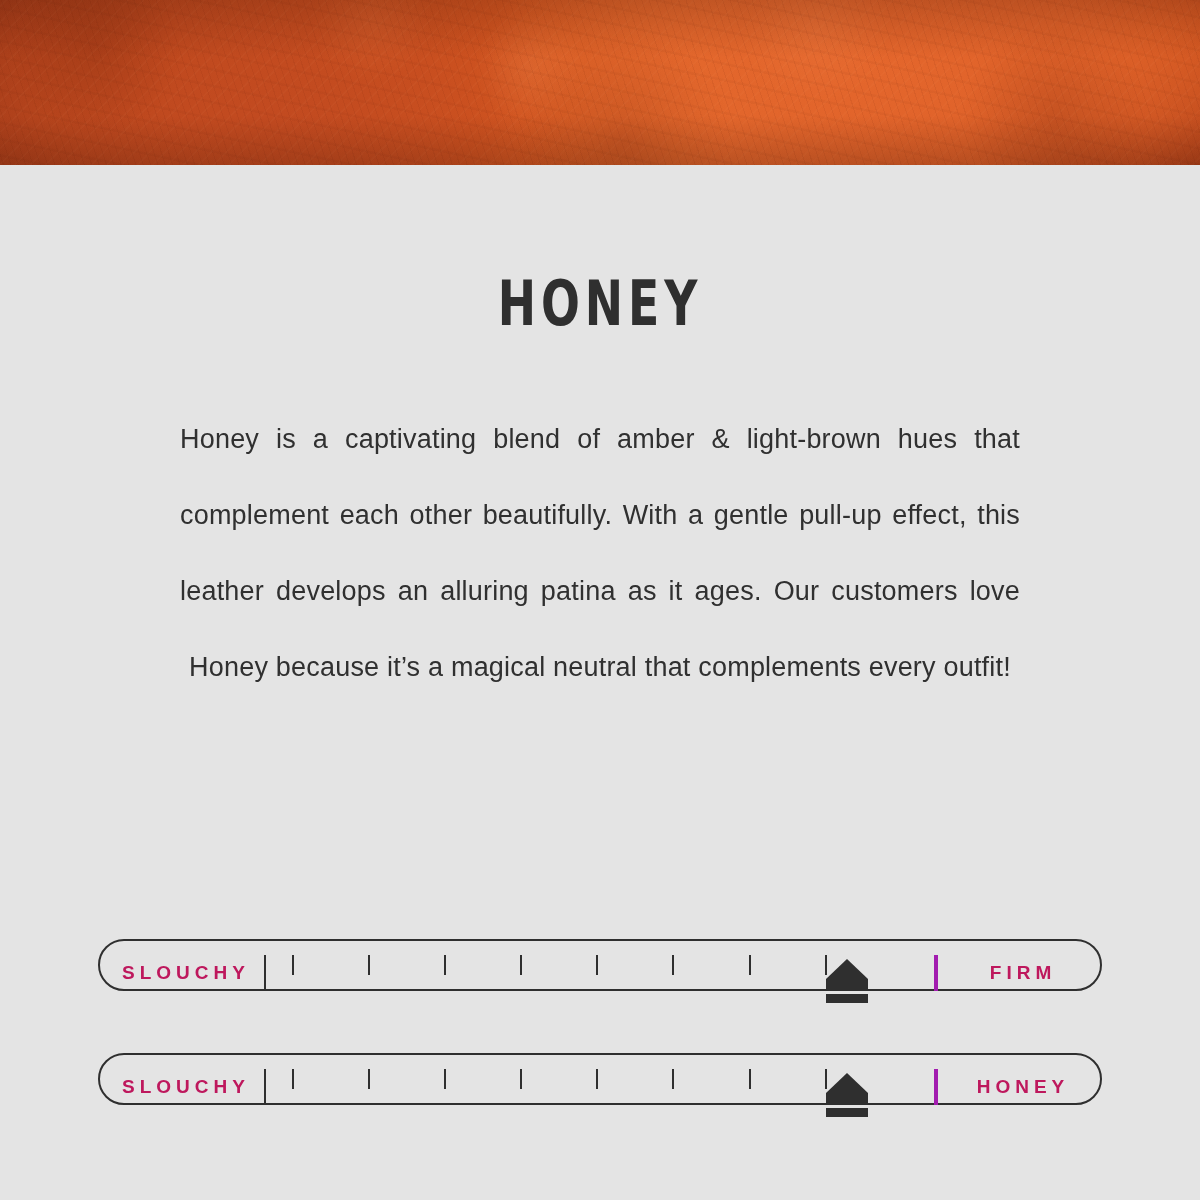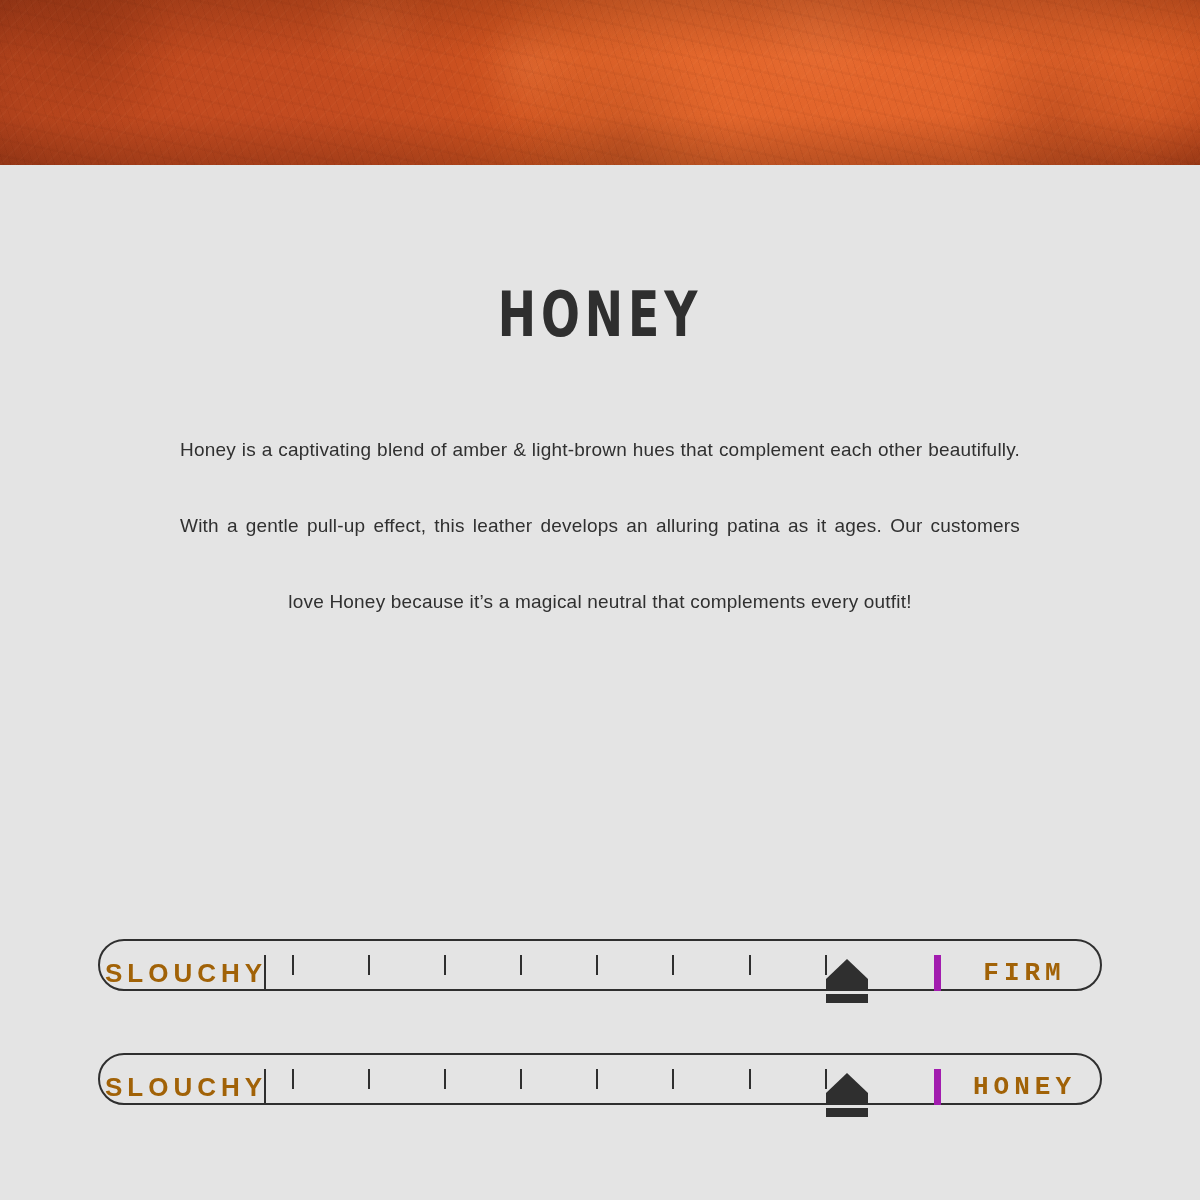--- a/index.html
+++ b/index.html
@@ -63,21 +63,21 @@
   .banner .layer-shade {
     position: absolute;
     inset: 0;
     background: linear-gradient(180deg, rgba(60,16,4,0.20) 0%, rgba(0,0,0,0) 35%, rgba(0,0,0,0) 70%, rgba(50,12,3,0.22) 100%);
   }
 
   
   .content {
     flex: 1;
     position: relative;
-    padding: 11px;
+    padding: 0;
   }
 
   .title {
     text-align: center;
     margin: 0;
     padding-top: 108px;
     font-family: "DejaVu Sans Condensed", "Liberation Sans Narrow", "Liberation Sans", sans-serif;
     font-size: 62px;
     font-weight: 700;
     letter-spacing: 6px;
@@ -85,21 +85,21 @@
     transform: scaleX(0.82);
     line-height: 1;
   }
 
   .body-copy {
     width: 840px;
     margin: 66px auto 0 auto;
     text-align: justify;
     text-align-last: center;
     font-family: "Liberation Sans", sans-serif;
-    font-size: 19px;
+    font-size: 27px;
     line-height: 76px;
     color: #303030;
     letter-spacing: 0.2px;
   }
 
   
   .sliders {
     position: absolute;
     left: 0;
     right: 0;
@@ -123,38 +123,37 @@
     box-sizing: border-box;
     background: transparent;
   }
   .cap {
     position: absolute;
     top: 16px;
     bottom: 0;
     display: flex;
     align-items: center;
     justify-content: center;
-    font-size: 26px;
+    font-size: 19px;
     font-weight: 700;
     letter-spacing: 5px;
-    color: #a16207;
+    color: #be185d;
     box-sizing: border-box;
   }
   .cap-left {
     left: 0;
     width: 168px;
     border-right: 2px solid #2f2f2f;
     padding-left: 10px;
   }
   .cap-right {
     right: 0;
     width: 168px;
-    border-left: 7px solid #a21caf;
+    border-left: 4px solid #a21caf;
     padding-left: 6px;
-    font-family: Liberation Mono, monospace;
   }
   .ticks {
     position: absolute;
     left: 168px;
     right: 168px;
     top: 0;
     bottom: 0;
   }
   .tick {
     position: absolute;

